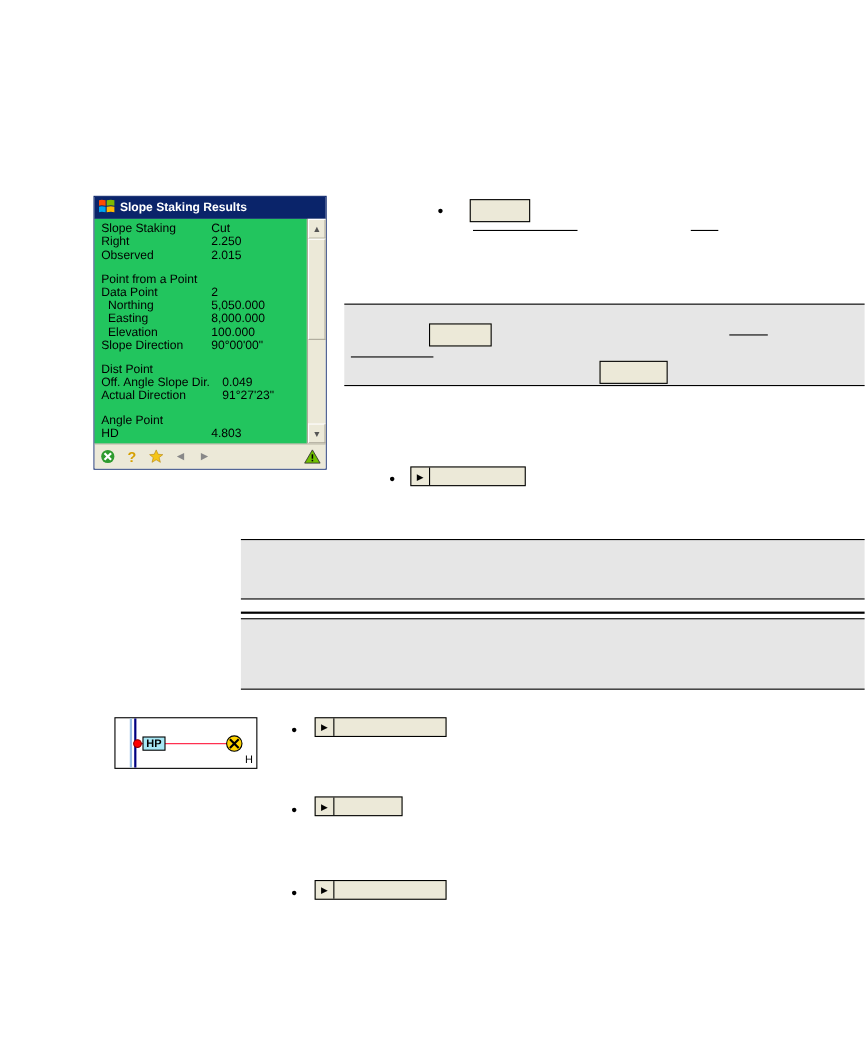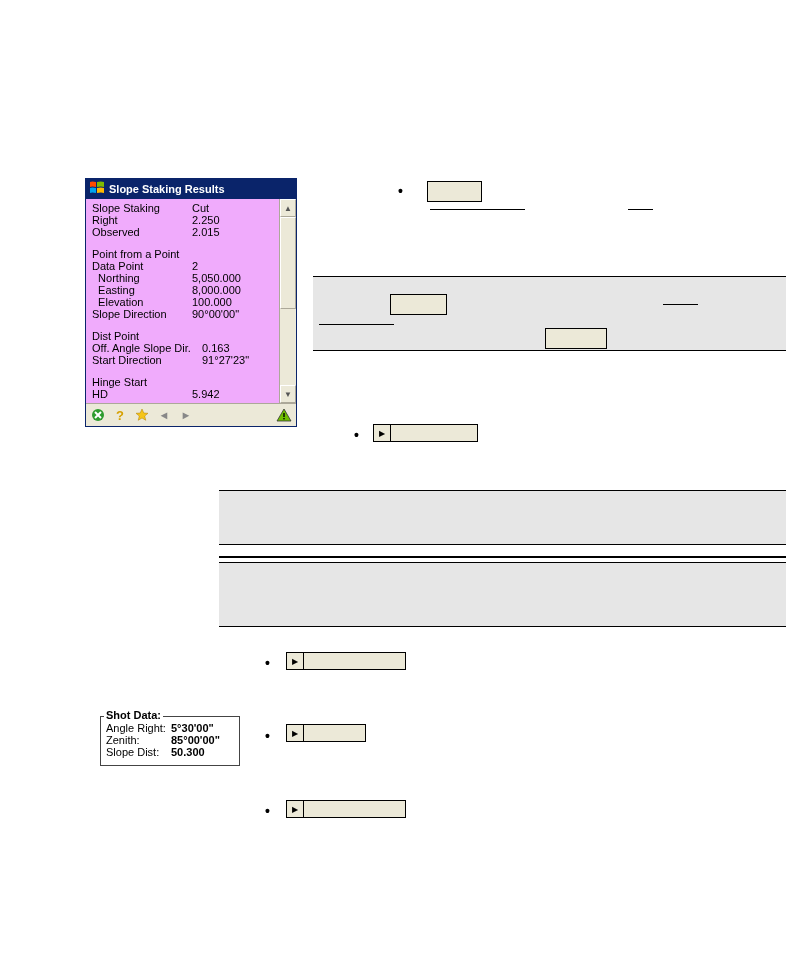--- a/index.html
+++ b/index.html
@@ -36,21 +36,21 @@
     color: #fff;
     font-weight: bold;
     font-size: 11px;
   }
   .titlebar svg { flex: 0 0 auto; margin-right: 4px; }
   .results-body {
     display: flex;
   }
   .results-content {
     flex: 1;
-    background: #f0abfc;
+    background: #22c55e;
     padding: 3px 6px 3px 6px;
   }
   .row { display: flex; }
   .row .label { flex: 0 0 100px; }
   .row .val { flex: 1; }
   .results-scroll {
     flex: 0 0 16px;
     background: #ece9d8;
     border-left: 1px solid #aca899;
     display: flex;
@@ -223,33 +223,33 @@
         <div class="row">
             <span class="label">Slope Direction</span>
             <span class="val">90°00'00"</span>
           </div>
         <div style="height:10px"></div>
         <div class="row">
             <span>Dist Point</span>
           </div>
         <div class="row">
             <span class="label" style="flex-basis:110px">Off. Angle Slope Dir.</span>
-            <span class="val">0.163</span>
-          </div>
-        <div class="row">
-            <span class="label" style="flex-basis:110px">Start Direction</span>
+            <span class="val">0.049</span>
+          </div>
+        <div class="row">
+            <span class="label" style="flex-basis:110px">Actual Direction</span>
             <span class="val">91°27'23"</span>
           </div>
         <div style="height:10px"></div>
         <div class="row">
-            <span>Hinge Start</span>
+            <span>Angle Point</span>
           </div>
         <div class="row">
             <span class="label">HD</span>
-            <span class="val">5.942</span>
+            <span class="val">4.803</span>
           </div>
       </div>
       <div class="results-scroll">
         <div class="scroll-btn">▲</div>
         <div class="scroll-track">
           <div class="scroll-thumb"></div>
         </div>
         <div class="scroll-btn">▼</div>
       </div>
     </div>
@@ -298,36 +298,34 @@
   <span class="bullet1">•</span>
   <div class="expand-button exp1">
     <span class="arrow">▶</span>
     <span class="rest"></span>
   </div>
 
   <div class="gray-band band2"></div>
   <div class="band2-line"></div>
   <div class="gray-band band3"></div>
 
-
-  <div class="shotdata">
-    <span class="legend">Shot Data:</span>
-    <div class="sd-row">
-        <span class="l">Angle Right:</span>
-        <span class="v">5°30'00"</span>
-      </div>
-    <div class="sd-row">
-        <span class="l">Zenith:</span>
-        <span class="v">85°00'00"</span>
-      </div>
-    <div class="sd-row">
-        <span class="l">Slope Dist:</span>
-        <span class="v">50.300</span>
-      </div>
-  </div>
+  <div class="diagram">
+    <svg width="128" height="45" viewBox="0 0 128 45">
+      <line x1="18" y1="0" x2="18" y2="45" stroke="#000080" stroke-width="2"></line>
+      <line x1="14" y1="0" x2="14" y2="45" stroke="#9ac0e6" stroke-width="2"></line>
+      <line x1="20" y1="23" x2="108" y2="23" stroke="#ff3050" stroke-width="1"></line>
+      <circle cx="20" cy="23" r="3.5" fill="#ff0000" stroke="#8b0000"></circle>
+      <rect x="25" y="17" width="20" height="12" fill="#a7e8f5" stroke="#000"></rect>
+      <circle cx="108" cy="23" r="7" fill="#ffd400" stroke="#000"></circle>
+      <path d="M104 19 L112 27 M112 19 L104 27" stroke="#000" stroke-width="2"></path>
+    </svg>
+    <span style="position:absolute; left:28px; top:18px; font-size:10px; font-weight:bold;">HP</span>
+    <span style="position:absolute; right:3px; bottom:1px; font-size:10px;">H</span>
+  </div>
+
 
   <span class="bullet bullet2">•</span>
   <div class="expand-button exp2">
     <span class="arrow">▶</span>
       <span class="rest"></span>
   </div>
 
   <span class="bullet bullet3">•</span>
   <div class="expand-button exp3">
     <span class="arrow">▶</span>

